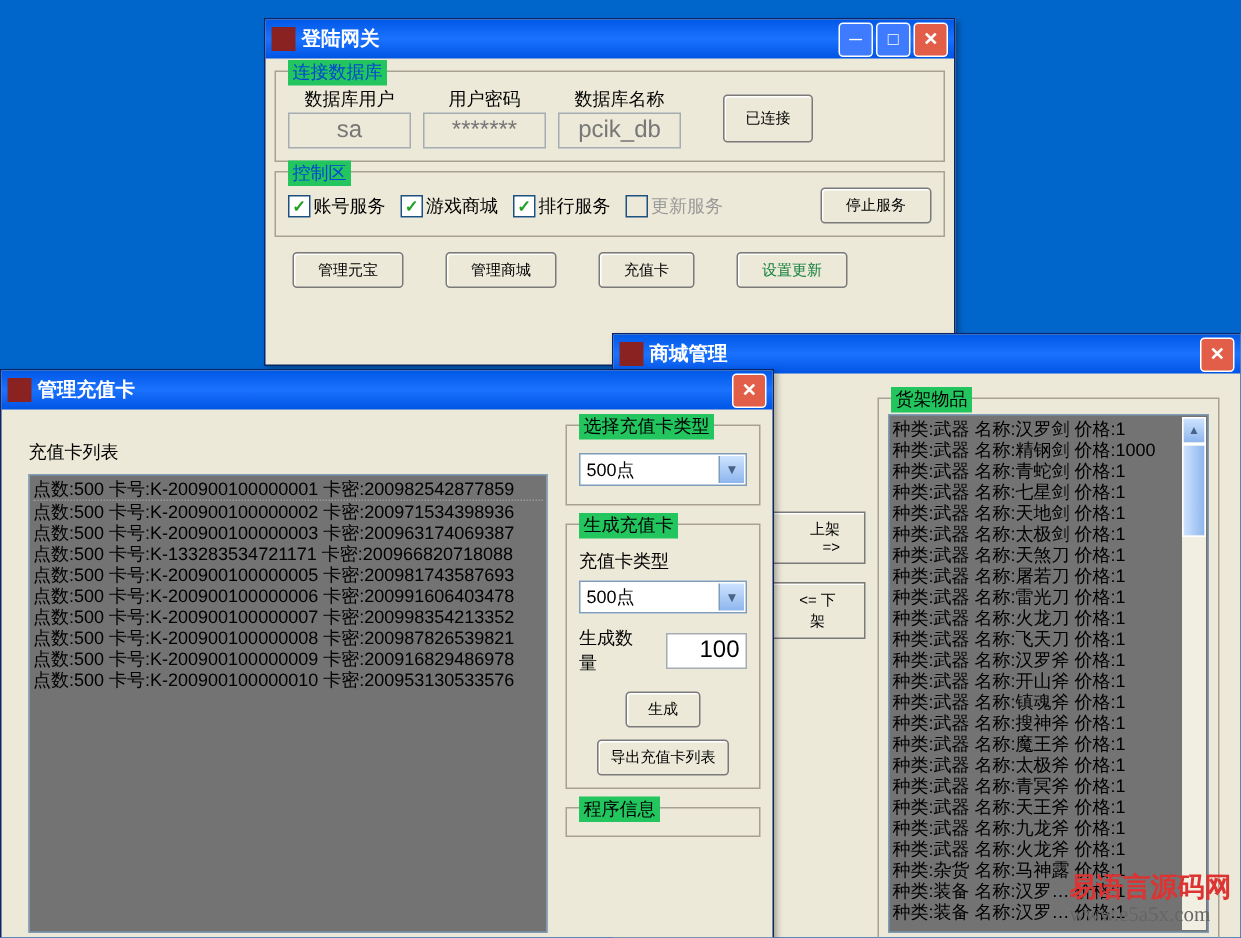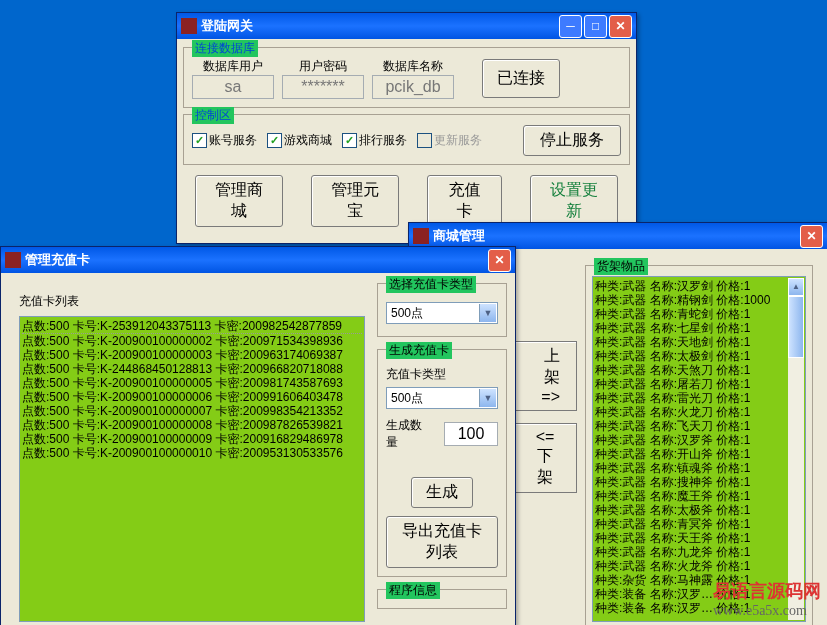--- a/index.html
+++ b/index.html
@@ -7,27 +7,27 @@
 .titlebar{background:linear-gradient(to bottom,#0058E6 0%,#1B72FF 50%,#0054E3 100%);color:#fff;height:26px;display:flex;align-items:center;padding:0 4px;font-size:13px;font-weight:bold}
 .titlebar .icon{width:16px;height:16px;background:#8B2222;margin-right:4px;display:inline-block}
 .titlebar .spacer{flex:1}
 .tbtn{width:21px;height:21px;background:#3E7BFF;border:1px solid #fff;border-radius:3px;margin-left:2px;display:flex;align-items:center;justify-content:center;color:#fff;font-weight:bold;font-size:12px;font-family:Arial}
 .tbtn.close{background:#E35E49}
 .tbtn.close.big{width:21px;height:21px}
 .groupbox{border:1px solid #A8A193;margin:6px;padding:10px 8px 8px;position:relative}
 .groupbox>.gtitle{position:absolute;top:-8px;left:8px;background:#22c55e;padding:0 3px;color:#0046D5}
 label.lbl{display:inline-block;text-align:right}
 input.txt{border:1px solid #A5ACB2;background:#ECE9D8;font-size:16px;padding:2px 4px;text-align:center;color:#777;font-family:inherit}
-input.txt.white{background:#fff;color:#000;text-align:center}
-.btn{background:#ECE9D8;border:1px solid #7A7A7A;border-radius:3px;padding:4px 16px;font-size:16px;font-family:inherit;box-shadow:inset 1px 1px 0 #fff}
+input.txt.white{background:#fff;color:#000;text-align:right}
+.btn{background:#ECE9D8;border:1px solid #7A7A7A;border-radius:3px;padding:4px 16px;font-size:10px;font-family:inherit;box-shadow:inset 1px 1px 0 #fff}
 .btn.flat{border-radius:0}
 .checkbox{display:inline-flex;align-items:center;margin-right:10px}
 .checkbox .box{width:13px;height:13px;border:1px solid #1C5180;background:#fff;margin-right:2px;display:flex;align-items:center;justify-content:center;color:#21A121;font-size:11px;font-weight:bold}
 .checkbox.off .box{background:#ECE9D8;color:transparent}
-.listbox{background:#84cc16;border:1px solid #7F9DB9;overflow:hidden;font-size:12px;line-height:14px;padding:2px}
+.listbox{background:#737373;border:1px solid #7F9DB9;overflow:hidden;font-size:12px;line-height:14px;padding:2px}
 .listbox .row{white-space:nowrap}
 .select{border:1px solid #7F9DB9;background:#fff;height:20px;display:flex;align-items:center;padding:0 4px;position:relative}
 .select .arrow{position:absolute;right:1px;top:1px;bottom:1px;width:16px;background:linear-gradient(#CEE3FF,#8DB6EE);border-left:1px solid #7F9DB9;display:flex;align-items:center;justify-content:center;color:#4D6185;font-size:9px}
 .scrollbar{position:absolute;right:1px;top:1px;bottom:1px;width:16px;background:#F1EFE2}
 .scrollbar .sbtn{height:16px;background:linear-gradient(#CEE3FF,#8DB6EE);border:1px solid #fff;display:flex;align-items:center;justify-content:center;font-size:8px;color:#4D6185}
 .scrollbar .thumb{background:linear-gradient(to right,#CEE3FF,#8DB6EE);border:1px solid #fff;height:60px}
 .watermark{position:absolute;right:6px;bottom:6px;font-size:18px;font-weight:bold;color:#d33;font-family:"KaiTi","楷体",serif}
 .watermark .sub{font-size:14px;color:#666;font-weight:normal;display:block;font-family:Liberation Serif, serif}
 </style>
 </head>
@@ -77,22 +77,22 @@
         </span>
       <span class="checkbox off">
           <span class="box">✓</span>
           <span style="color:#999">更新服务</span>
         </span>
       <span style="flex:1"></span>
       <button class="btn">停止服务</button>
     </div>
   </div>
   <div style="display:flex;gap:28px;padding:4px 18px">
+    <button class="btn">管理元宝</button>
     <button class="btn">管理商城</button>
-    <button class="btn">管理元宝</button>
     <button class="btn">充值卡</button>
     <button class="btn" style="color:#15803d">设置更新</button>
   </div>
 </div>
 
 <div class="window" style="left:408px;top:222px;width:418px;height:402px">
   <div class="titlebar">
     <span class="icon"></span>
     <span>商城管理</span>
     <span class="spacer"></span>
@@ -141,24 +141,24 @@
   <div class="titlebar">
     <span class="icon"></span>
     <span>管理充值卡</span>
     <span class="spacer"></span>
     <div class="tbtn close big">✕</div>
   </div>
   <div style="display:flex;height:calc(100% - 26px)">
     <div class="groupbox" style="flex:1;border:none;margin:10px 4px 4px 10px">
       <span style="color:#000">充值卡列表</span>
       <div class="listbox" id="card-list" style="height:300px;margin-top:6px;position:relative">
-          <div class="row" style="border-bottom: 1px dotted rgb(153, 153, 153);">点数:500 卡号:K-253912043375113 卡密:200982542877859</div>
+          <div class="row" style="border-bottom: 1px dotted rgb(153, 153, 153);">点数:500 卡号:K-200900100000001 卡密:200982542877859</div>
           <div class="row">点数:500 卡号:K-200900100000002 卡密:200971534398936</div>
           <div class="row">点数:500 卡号:K-200900100000003 卡密:200963174069387</div>
-          <div class="row">点数:500 卡号:K-244868450128813 卡密:200966820718088</div>
+          <div class="row">点数:500 卡号:K-133283534721171 卡密:200966820718088</div>
           <div class="row">点数:500 卡号:K-200900100000005 卡密:200981743587693</div>
           <div class="row">点数:500 卡号:K-200900100000006 卡密:200991606403478</div>
           <div class="row">点数:500 卡号:K-200900100000007 卡密:200998354213352</div>
           <div class="row">点数:500 卡号:K-200900100000008 卡密:200987826539821</div>
           <div class="row">点数:500 卡号:K-200900100000009 卡密:200916829486978</div>
           <div class="row">点数:500 卡号:K-200900100000010 卡密:200953130533576</div>
         </div>
     </div>
     <div style="width:130px;padding:10px 8px 0 0">
       <div class="groupbox" style="margin:0 0 12px 0;padding-bottom:12px">
@@ -168,21 +168,21 @@
             <span class="arrow">▼</span>
         </div>
       </div>
       <div class="groupbox" style="margin:0 0 12px 0">
         <span class="gtitle" style="color:#000">生成充值卡</span>
         <div style="margin-top:6px">充值卡类型</div>
         <div class="select" style="margin:4px 0 8px">
           <span>500点</span>
             <span class="arrow">▼</span>
         </div>
-        <div style="display:flex;align-items:center;gap:16px;margin-bottom:26px">
+        <div style="display:flex;align-items:center;gap:16px;margin-bottom:10px">
           <span>生成数量</span>
           <input class="txt white" style="width: 44px;" value="100">
         </div>
         <div style="text-align:center;margin-bottom:8px"><button class="btn" style="padding:4px 14px">生成</button></div>
         <div style="text-align:center"><button class="btn" style="padding:4px 8px">导出充值卡列表</button></div>
       </div>
       <div class="groupbox" style="margin:0">
         <span class="gtitle" style="color:#000">程序信息</span>
       </div>
     </div>

